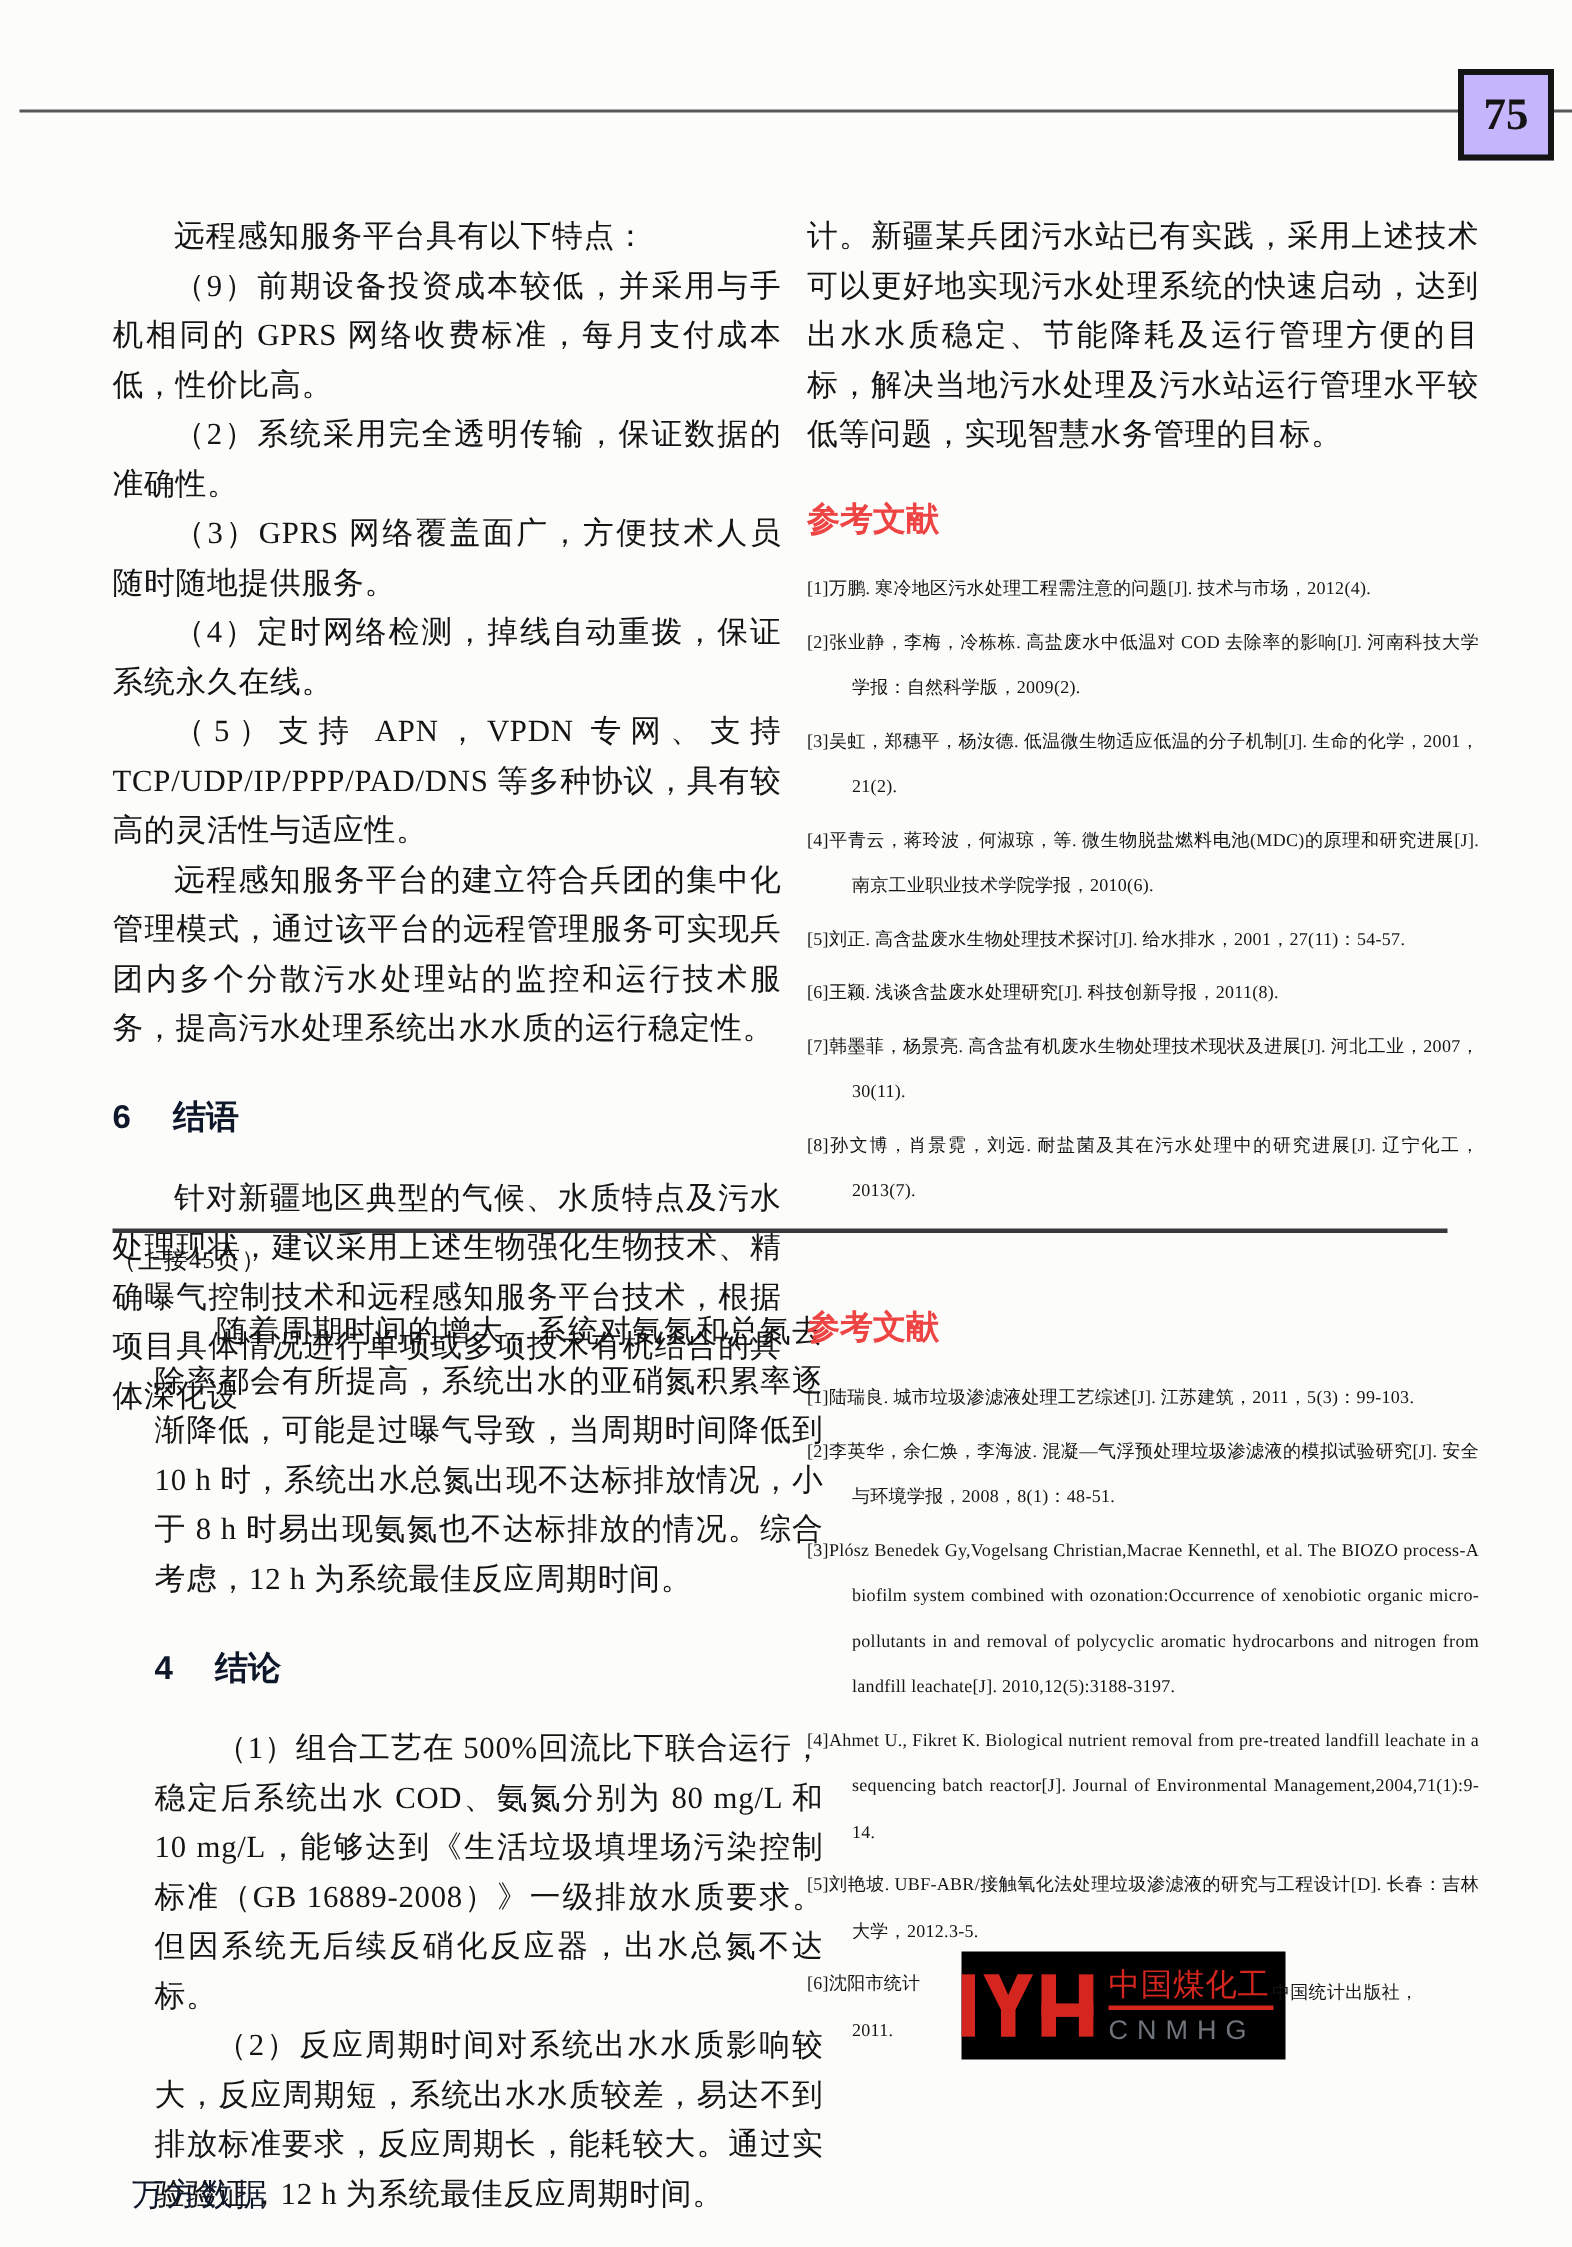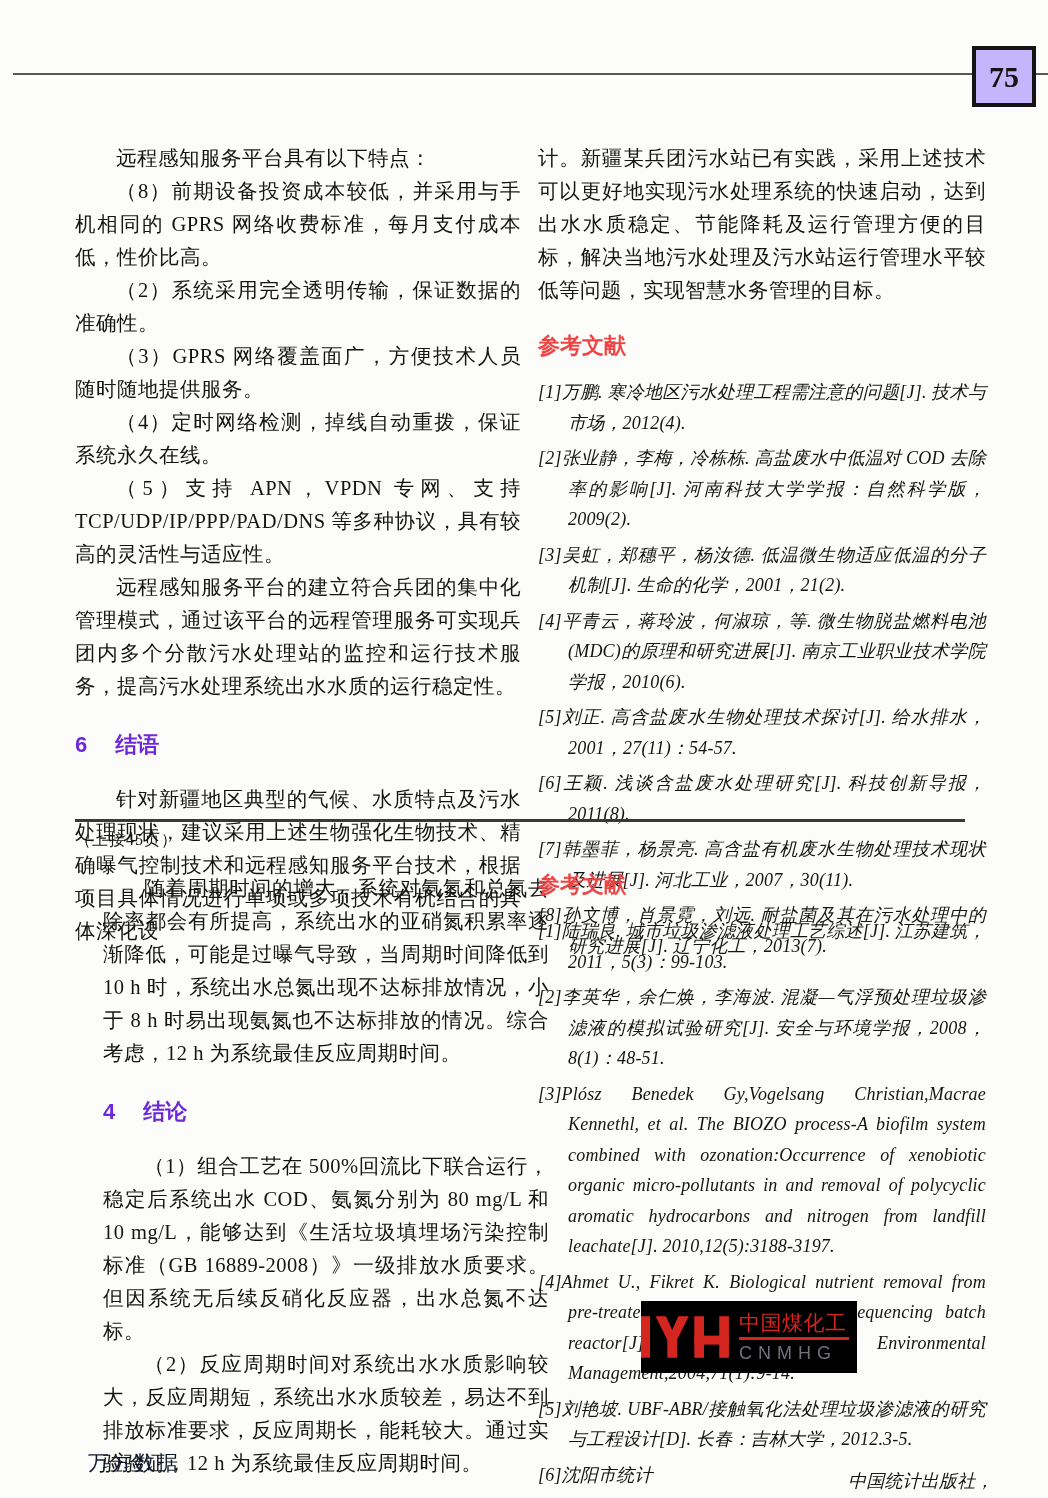--- a/index.html
+++ b/index.html
@@ -31,39 +31,38 @@
     margin:0;
     font-size:20.5px;line-height:33px;
     text-align:justify;
     letter-spacing:.5px;
   }
   .indent{text-indent:2em;}
 
   .num-heading{
     margin:27px 0 23px 0;
     font-family:"Liberation Sans","DejaVu Sans",sans-serif;
-    font-size:22px;font-weight:bold;color:#6d28d9;
+    font-size:22px;font-weight:bold;color:#0f172a;
   }
   .num-heading .hnum{margin-right:28px;}
 
   .refs-heading{
     margin:24px 0 16px 0;
     font-family:"Liberation Sans","DejaVu Sans",sans-serif;
     font-size:22px;font-weight:bold;color:#ef4444;
   }
   .col.bot-right .refs-heading{margin-top:8px;}
 
   ol.refs{list-style:none;margin:0;padding:0;}
   ol.refs li{
-    font-size:18px;line-height:30.5px;
+    font-size:12px;line-height:30.5px;
     text-align:justify;
     padding-left:30px;text-indent:-30px;
     margin-bottom:5px;
     letter-spacing:.2px;
-    font-style:italic;
   }
   .ref-split{position:relative;}
   .ref6-suffix{
     position:absolute;left:310px;top:6px;
     text-indent:0;z-index:6;white-space:nowrap;
   }
   .ref6-year{display:block;text-indent:0;}
 
   .section-divider{
     position:absolute;left:75px;top:819px;width:890px;height:3px;
@@ -105,21 +104,21 @@
 <div class="page">
 
   <div class="top-rule"></div>
 
   <div class="page-number-box">
     <span>75</span>
   </div>
 
   <section class="col top-left">
     <p class="body indent">远程感知服务平台具有以下特点：</p>
-    <p class="body indent">（8）前期设备投资成本较低，并采用与手机相同的 GPRS 网络收费标准，每月支付成本低，性价比高。</p>
+    <p class="body indent">（9）前期设备投资成本较低，并采用与手机相同的 GPRS 网络收费标准，每月支付成本低，性价比高。</p>
     <p class="body indent">（2）系统采用完全透明传输，保证数据的准确性。</p>
     <p class="body indent">（3）GPRS 网络覆盖面广，方便技术人员随时随地提供服务。</p>
     <p class="body indent">（4）定时网络检测，掉线自动重拨，保证系统永久在线。</p>
     <p class="body indent">（5）支持 APN，VPDN 专网、支持 TCP/UDP/IP/PPP/PAD/DNS 等多种协议，具有较高的灵活性与适应性。</p>
     <p class="body indent">远程感知服务平台的建立符合兵团的集中化管理模式，通过该平台的远程管理服务可实现兵团内多个分散污水处理站的监控和运行技术服务，提高污水处理系统出水水质的运行稳定性。</p>
     <h2 class="num-heading">
       <span class="hnum">6</span><span class="htext">结语</span>
     </h2>
     <p class="body indent">针对新疆地区典型的气候、水质特点及污水处理现状，建议采用上述生物强化生物技术、精确曝气控制技术和远程感知服务平台技术，根据项目具体情况进行单项或多项技术有机结合的具体深化设</p>
   </section>

